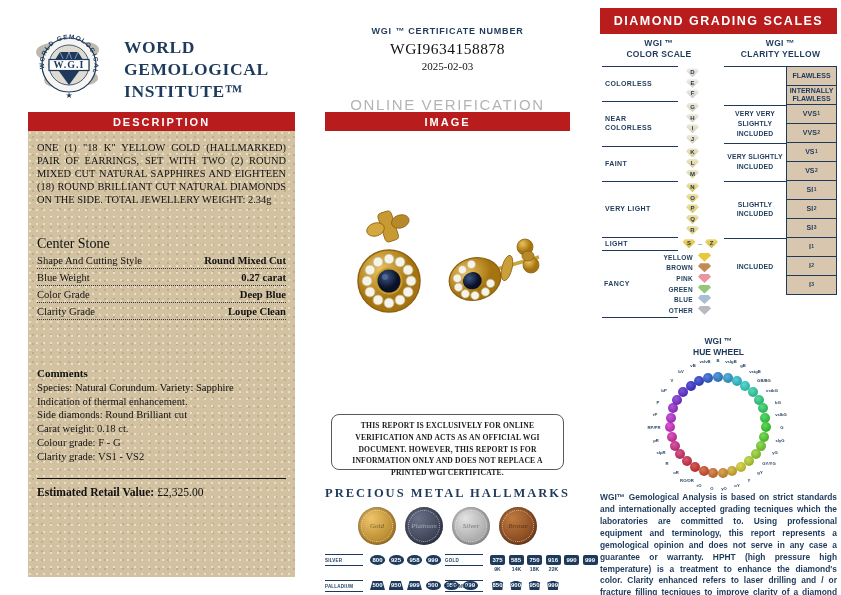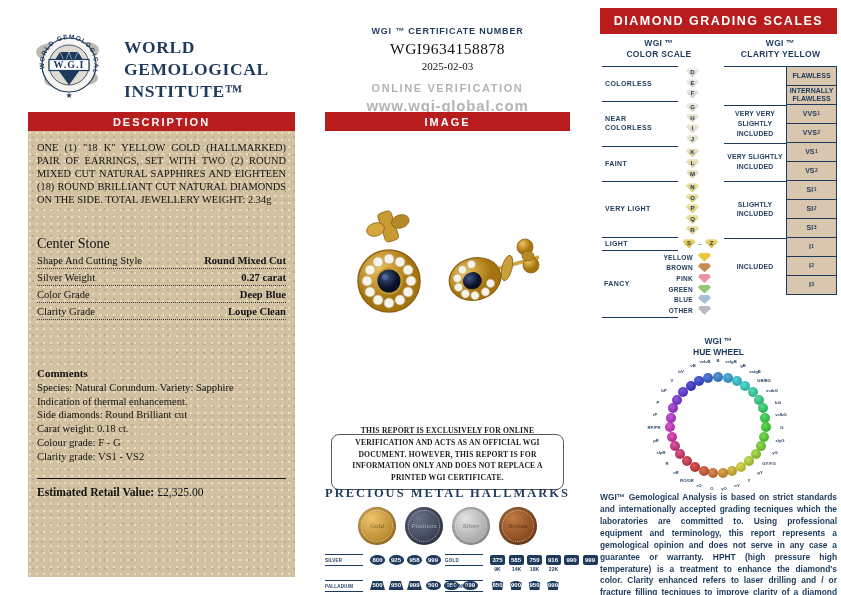--- a/index.html
+++ b/index.html
@@ -28,28 +28,28 @@
   .comments{margin-top:46px;font-size:10.6px;line-height:1.3}
   .cm-title{font-weight:bold;font-size:11px;margin-bottom:1px}
   .retail{margin-top:15px;border-top:1px solid #151515;padding-top:7px;font-size:11.6px}
   .retail-label{font-weight:bold}
   
   #mid-head{left:325px;top:26px;width:245px;text-align:center}
   .cert-label{font-family:"Liberation Sans",sans-serif;font-weight:bold;font-size:9px;
               color:#1d3a5c;letter-spacing:.8px}
   .cert-num{font-size:15.5px;margin-top:4px;letter-spacing:.5px}
   .cert-date{font-size:11px;margin-top:2px}
-  .verify1{margin-top:10px;font-family:"Liberation Sans",sans-serif;font-weight:bold;
-           font-size:11px;color:#b4b4b4;letter-spacing:1.6px}
+  .verify1{margin-top:24px;font-family:"Liberation Sans",sans-serif;font-weight:normal;
+           font-size:15px;color:#b4b4b4;letter-spacing:1.6px}
   .verify2{margin-top:3px;font-family:"Liberation Sans",sans-serif;font-weight:bold;
            font-size:15px;color:#b4b4b4;letter-spacing:.8px}
   #image-bar{left:325px;top:112px;width:245px;height:19px;font-size:11px;letter-spacing:2px}
   #photo{left:325px;top:131px;width:245px;height:278px;background:#fff}
-  #disclaimer{left:331px;top:434px;width:233px;height:56px;border:1.5px solid #595959;
-              border-radius:8px;box-sizing:border-box;padding:5px 8px;display:flex;align-items:flex-end}
+  #disclaimer{left:331px;top:414px;width:233px;height:56px;border:1.5px solid #595959;
+              border-radius:8px;box-sizing:border-box;padding:5px 8px;display:flex;align-items:flex-start}
   #disclaimer p{margin:0;width:100%;text-align:center;font-weight:bold;font-size:7.6px;
                 line-height:1.55;color:#1a1a1a;letter-spacing:.2px}
   #hallmarks{left:325px;top:486px;width:245px}
   .hm-title{font-weight:bold;font-size:12.5px;color:#1d3a5c;letter-spacing:2px;}
   #coins{display:flex;justify-content:center;gap:9px;margin-top:6px}
   .coin{width:38px;height:38px;border-radius:50%;position:relative;box-shadow:inset 0 0 5px rgba(0,0,0,.45)}
   .coin::after{content:"";position:absolute;inset:3px;border:1px dotted rgba(255,255,255,.55);border-radius:50%}
   .coin-label{position:absolute;inset:0;display:flex;align-items:center;justify-content:center;
               font-style:italic;font-size:7px;color:rgba(0,0,0,.45)}
   .coin-platinum .coin-label{color:rgba(255,255,255,.45)}
@@ -163,21 +163,21 @@
 <div class="abs" id="beige">
   <p class="desc-text" style="margin:0">ONE (1) "18 K" YELLOW GOLD (HALLMARKED) PAIR OF EARRINGS, SET WITH TWO (2) ROUND MIXED CUT NATURAL SAPPHIRES AND EIGHTEEN (18) ROUND BRILLIANT CUT NATURAL DIAMONDS ON THE SIDE. TOTAL JEWELLERY WEIGHT: 2.34g</p>
   <div class="cstone">
     <div class="cstone-title">Center Stone</div>
     <div id="cstone-rows">
         <div class="cs-row">
           <span class="cs-rl">Shape And Cutting Style</span>
           <span class="cs-rv">Round Mixed Cut</span>
         </div>
         <div class="cs-row">
-          <span class="cs-rl">Silver Weight</span>
+          <span class="cs-rl">Blue Weight</span>
           <span class="cs-rv">0.27 carat</span>
         </div>
         <div class="cs-row">
           <span class="cs-rl">Color Grade</span>
           <span class="cs-rv">Deep Blue</span>
         </div>
         <div class="cs-row">
           <span class="cs-rl">Clarity Grade</span>
           <span class="cs-rv">Loupe Clean</span>
         </div>

